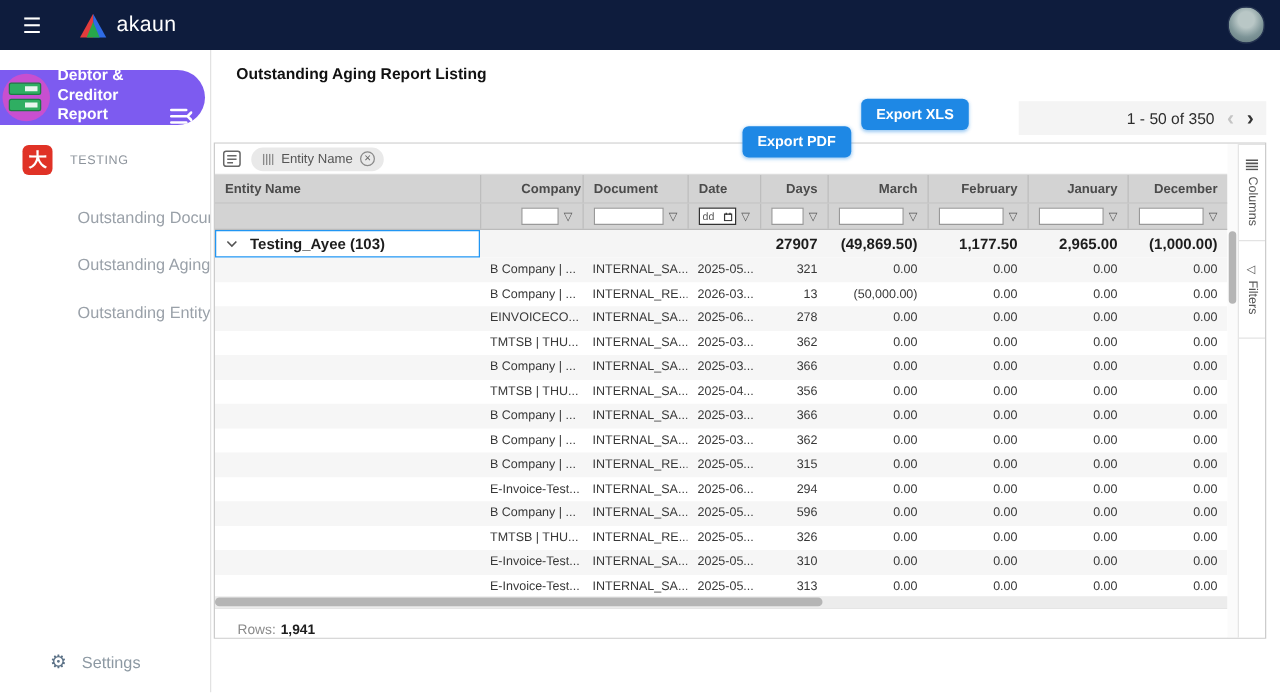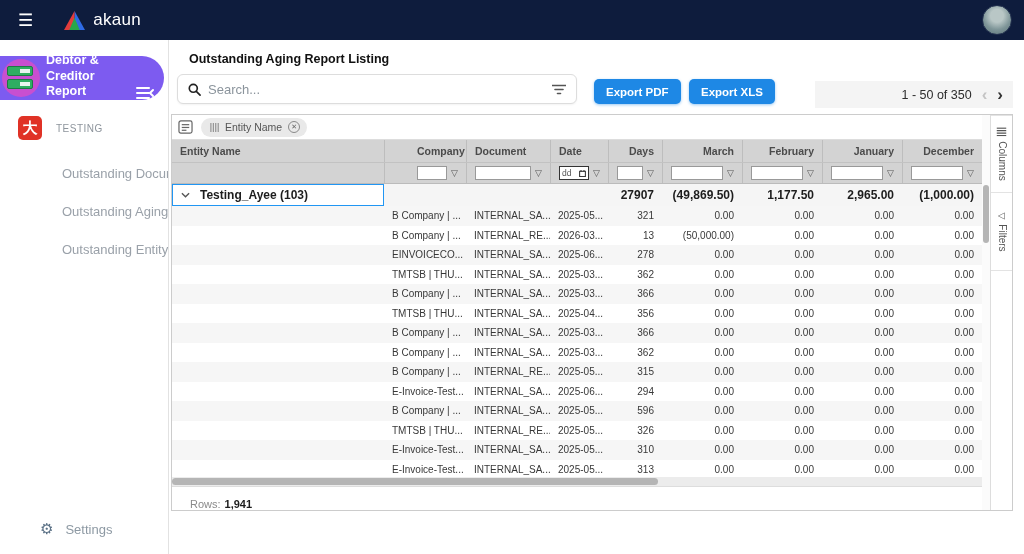--- a/index.html
+++ b/index.html
@@ -50,21 +50,21 @@
   .toolbar { position:relative; height:42px; margin-top:6px; }
   .search-box { position:absolute; left:8px; top:2px; width:400px; height:30px; background:#fff;
     border:1px solid #ddd; border-radius:6px; box-shadow:0 1px 2px rgba(0,0,0,.05);
     display:flex; align-items:center; padding:0 10px; gap:7px; }
   .search-input { border:none; outline:none; flex:1; font-size:13px; color:#333;
     font-family:"Liberation Sans", sans-serif; background:transparent; }
   .search-input::placeholder { color:#8b949c; }
   .btn { position:absolute; top:7px; height:25px; background:#1e88e5; color:#fff; border:none;
     border-radius:5px; font-size:11.5px; font-weight:bold; padding:0 12px; cursor:pointer;
     box-shadow:0 1px 3px rgba(30,136,229,.45); font-family:"Liberation Sans", sans-serif; }
-  .btn-pdf { left:425px; } .btn-xls { left:520px; }
+  .btn-pdf { left:425px;margin-top:22px; } .btn-xls { left:520px; }
   .pagination { position:absolute; right:0; top:9px; height:27px; width:198px; background:#f4f4f4;
     display:flex; align-items:center; justify-content:flex-end; gap:10px; padding-right:10px;
     font-size:12.5px; color:#2d2d2d; }
   .pg-chev { font-size:17px; line-height:1; cursor:pointer; font-weight:bold; }
   .pg-prev { color:#c4c4c4; } .pg-next { color:#333; }
 
   .datetime { margin:2px 0 5px 6px; font-size:15px; color:#2c2c2c; }
   .datetime b { color:#1a73e8; font-weight:bold; }
 
   
@@ -181,32 +181,20 @@
         <span class="gear">⚙</span>
         <span>Settings</span>
       </div>
     </div>
   </div>
 
   <div class="main">
     <div class="page-title">Outstanding Aging Report Listing</div>
 
     <div class="toolbar">
-      <div class="search-box">
-        <svg width="13" height="13" viewBox="0 0 14 14" fill="none" stroke="#222" stroke-width="1.8" stroke-linecap="round">
-          <circle cx="5.7" cy="5.7" r="4.3"></circle>
-            <line x1="9.2" y1="9.2" x2="13" y2="13"></line>
-        </svg>
-        <input class="search-input" placeholder="Search..." style="">
-        <svg width="14" height="11" viewBox="0 0 14 11" stroke="#555" stroke-width="1.6" stroke-linecap="round">
-          <line x1="0" y1="1.5" x2="14" y2="1.5"></line>
-            <line x1="3" y1="5.5" x2="11" y2="5.5"></line>
-            <line x1="5.5" y1="9.5" x2="8.5" y2="9.5"></line>
-        </svg>
-      </div>
       <button class="btn btn-pdf">Export PDF</button>
       <button class="btn btn-xls">Export XLS</button>
       <div class="pagination">
         <span>1 - 50 of 350</span>
         <span class="pg-chev pg-prev">‹</span>
         <span class="pg-chev pg-next">›</span>
       </div>
     </div>
 
 

